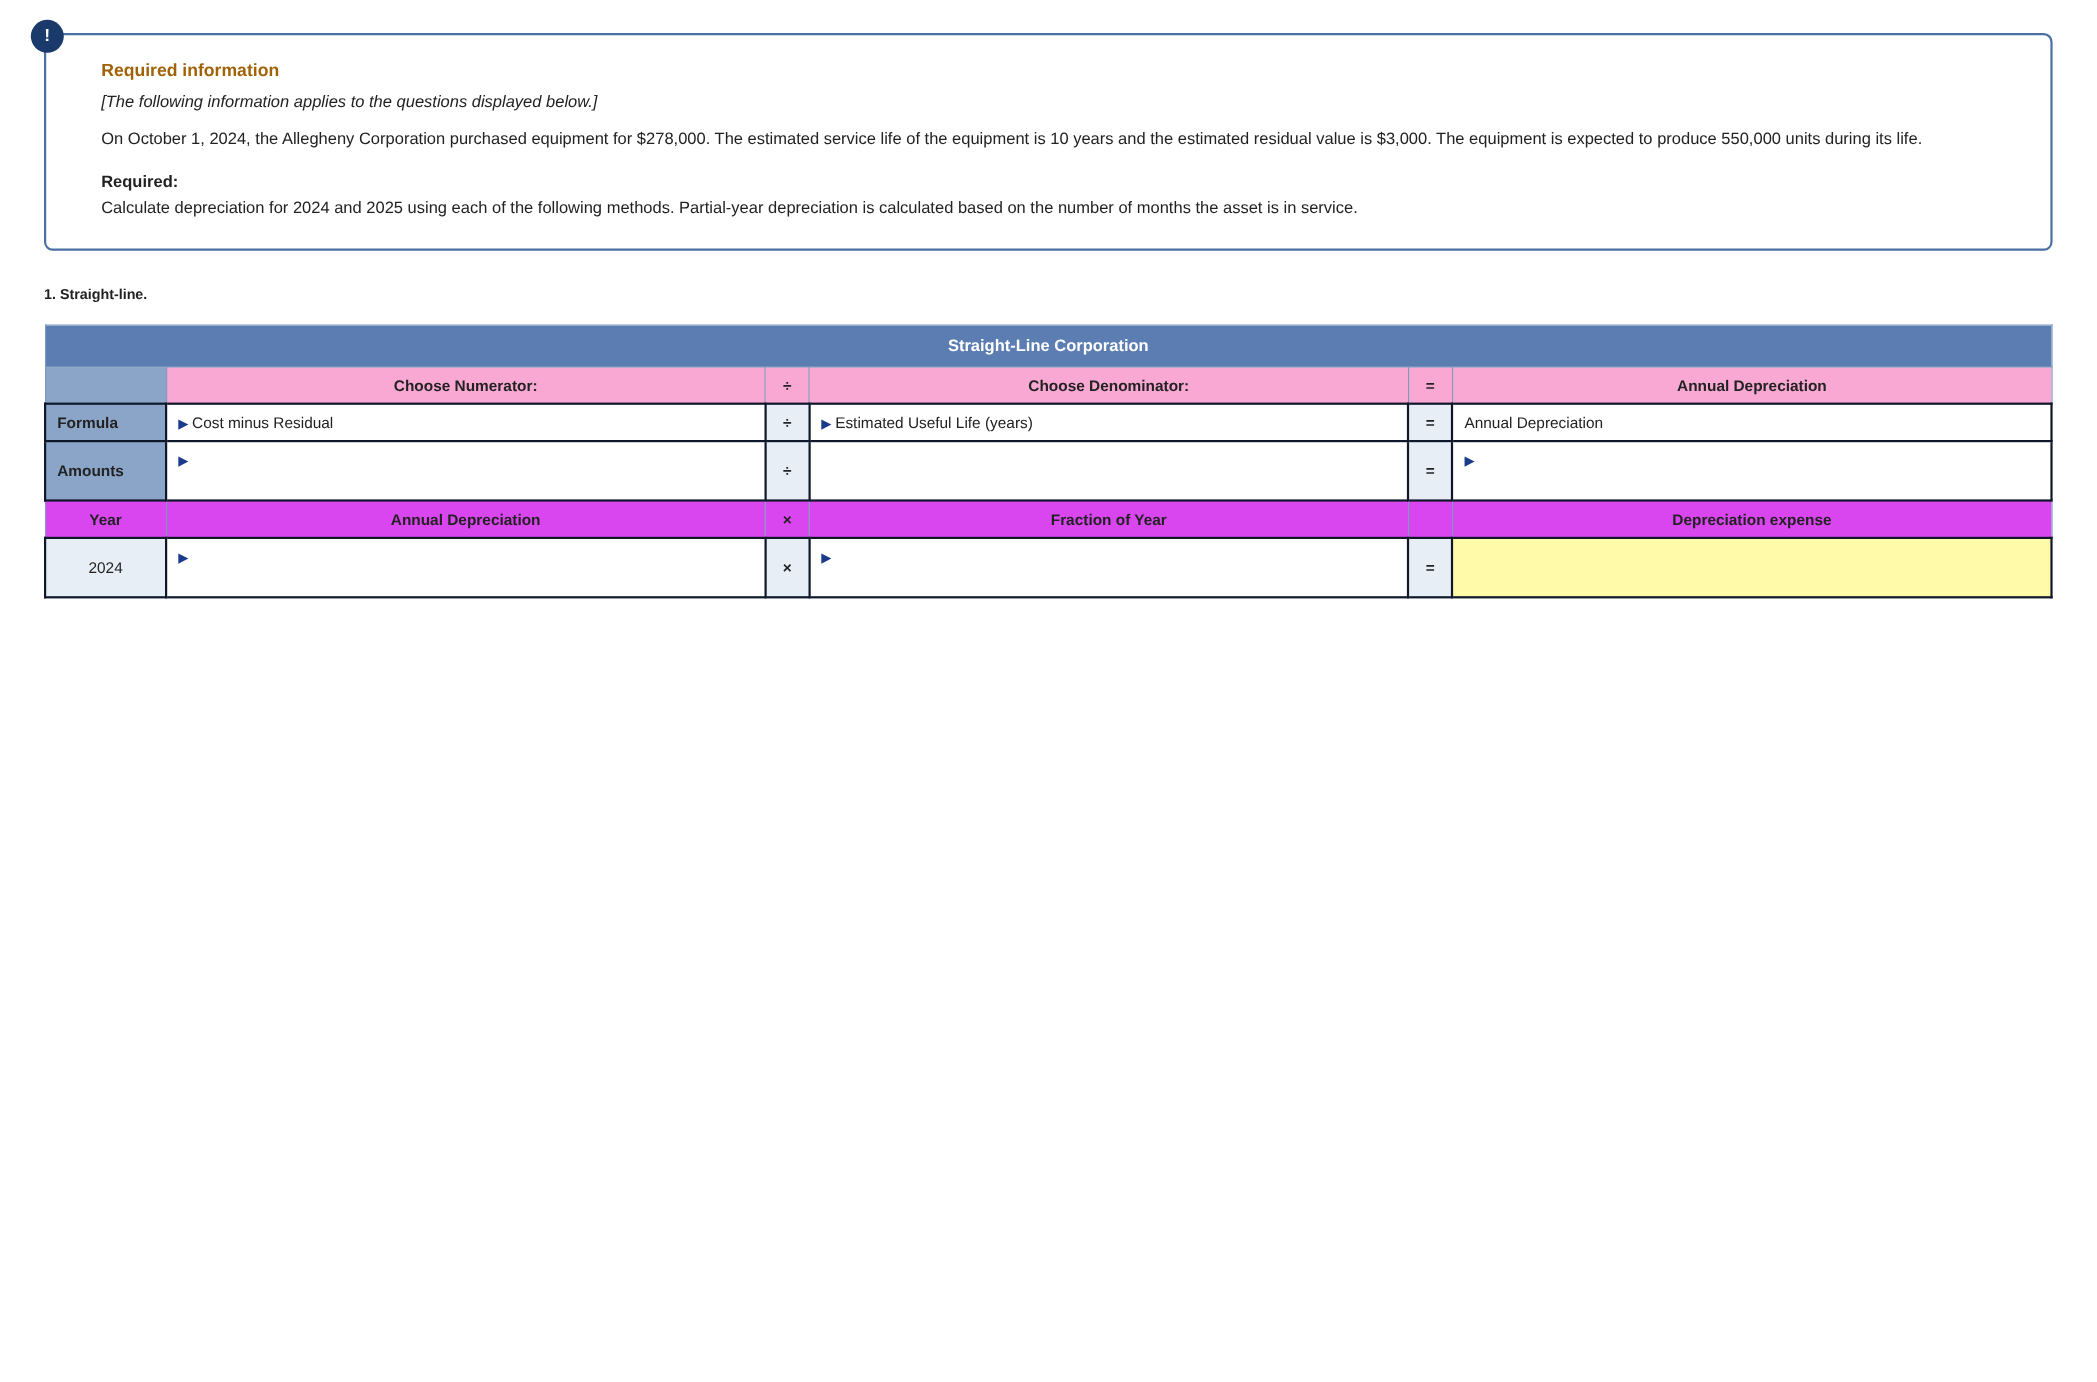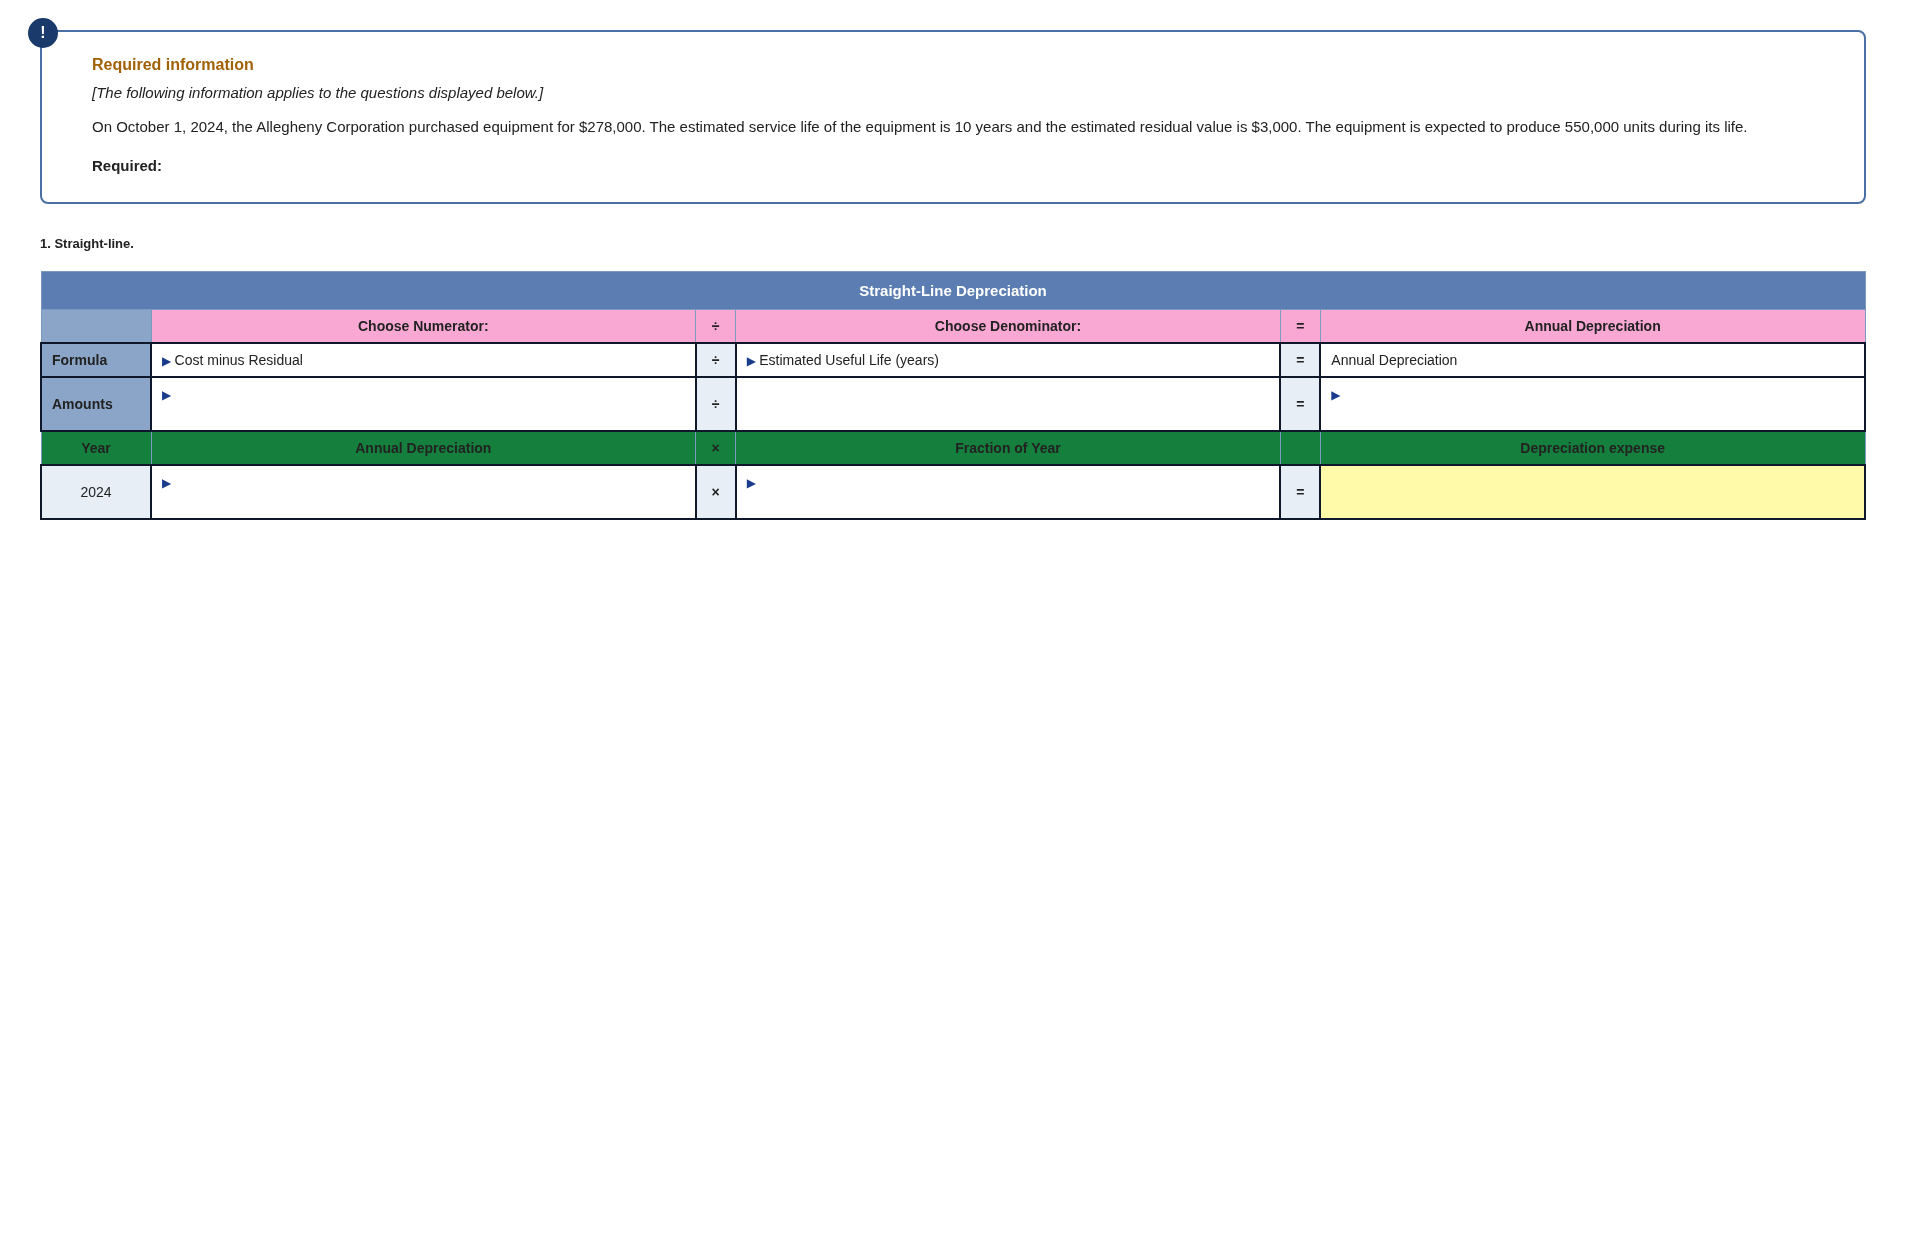--- a/index.html
+++ b/index.html
@@ -143,21 +143,21 @@
     .input-field {
       width: 100%;
       border: none;
       outline: none;
       background: transparent;
       font-size: 14px;
       padding: 2px 4px;
     }
 
     .sub-header-row td {
-      background: #15803d;
+      background: #d946ef;
       font-weight: bold;
       text-align: center;
       padding: 8px 2px;
       border: 1px solid #7b9abf;
       font-size: 14px;
     }
 
     .sub-header-row td.row-label {
       text-align: center;
     }
@@ -177,29 +177,30 @@
 <body>
 
 <div class="info-box">
   <div class="info-icon">
     <span>!</span>
   </div>
   <div class="info-title">Required information</div>
   <div class="info-subtitle">[The following information applies to the questions displayed below.]</div>
   <div class="info-body">On October 1, 2024, the Allegheny Corporation purchased equipment for $278,000. The estimated service life of the equipment is 10 years and the estimated residual value is $3,000. The equipment is expected to produce 550,000 units during its life.</div>
   <div class="info-required-label">Required:</div>
+  <div class="info-required-body">Calculate depreciation for 2024 and 2025 using each of the following methods. Partial-year depreciation is calculated based on the number of months the asset is in service.</div>
 </div>
 
 <div class="section-label">1. Straight-line.</div>
 
 <table class="depreciation-table">
 
   <tbody>
       <tr class="table-title-row">
-    <td colspan="6">Straight-Line Depreciation</td>
+    <td colspan="6">Straight-Line Corporation</td>
   </tr>
 
   <tr class="header-row">
     <td class="row-label" style="width:110px;"></td>
     <td>Choose Numerator:</td>
     <td style="width:40px;">÷</td>
     <td>Choose Denominator:</td>
     <td style="width:40px;">=</td>
     <td>Annual Depreciation</td>
   </tr>

